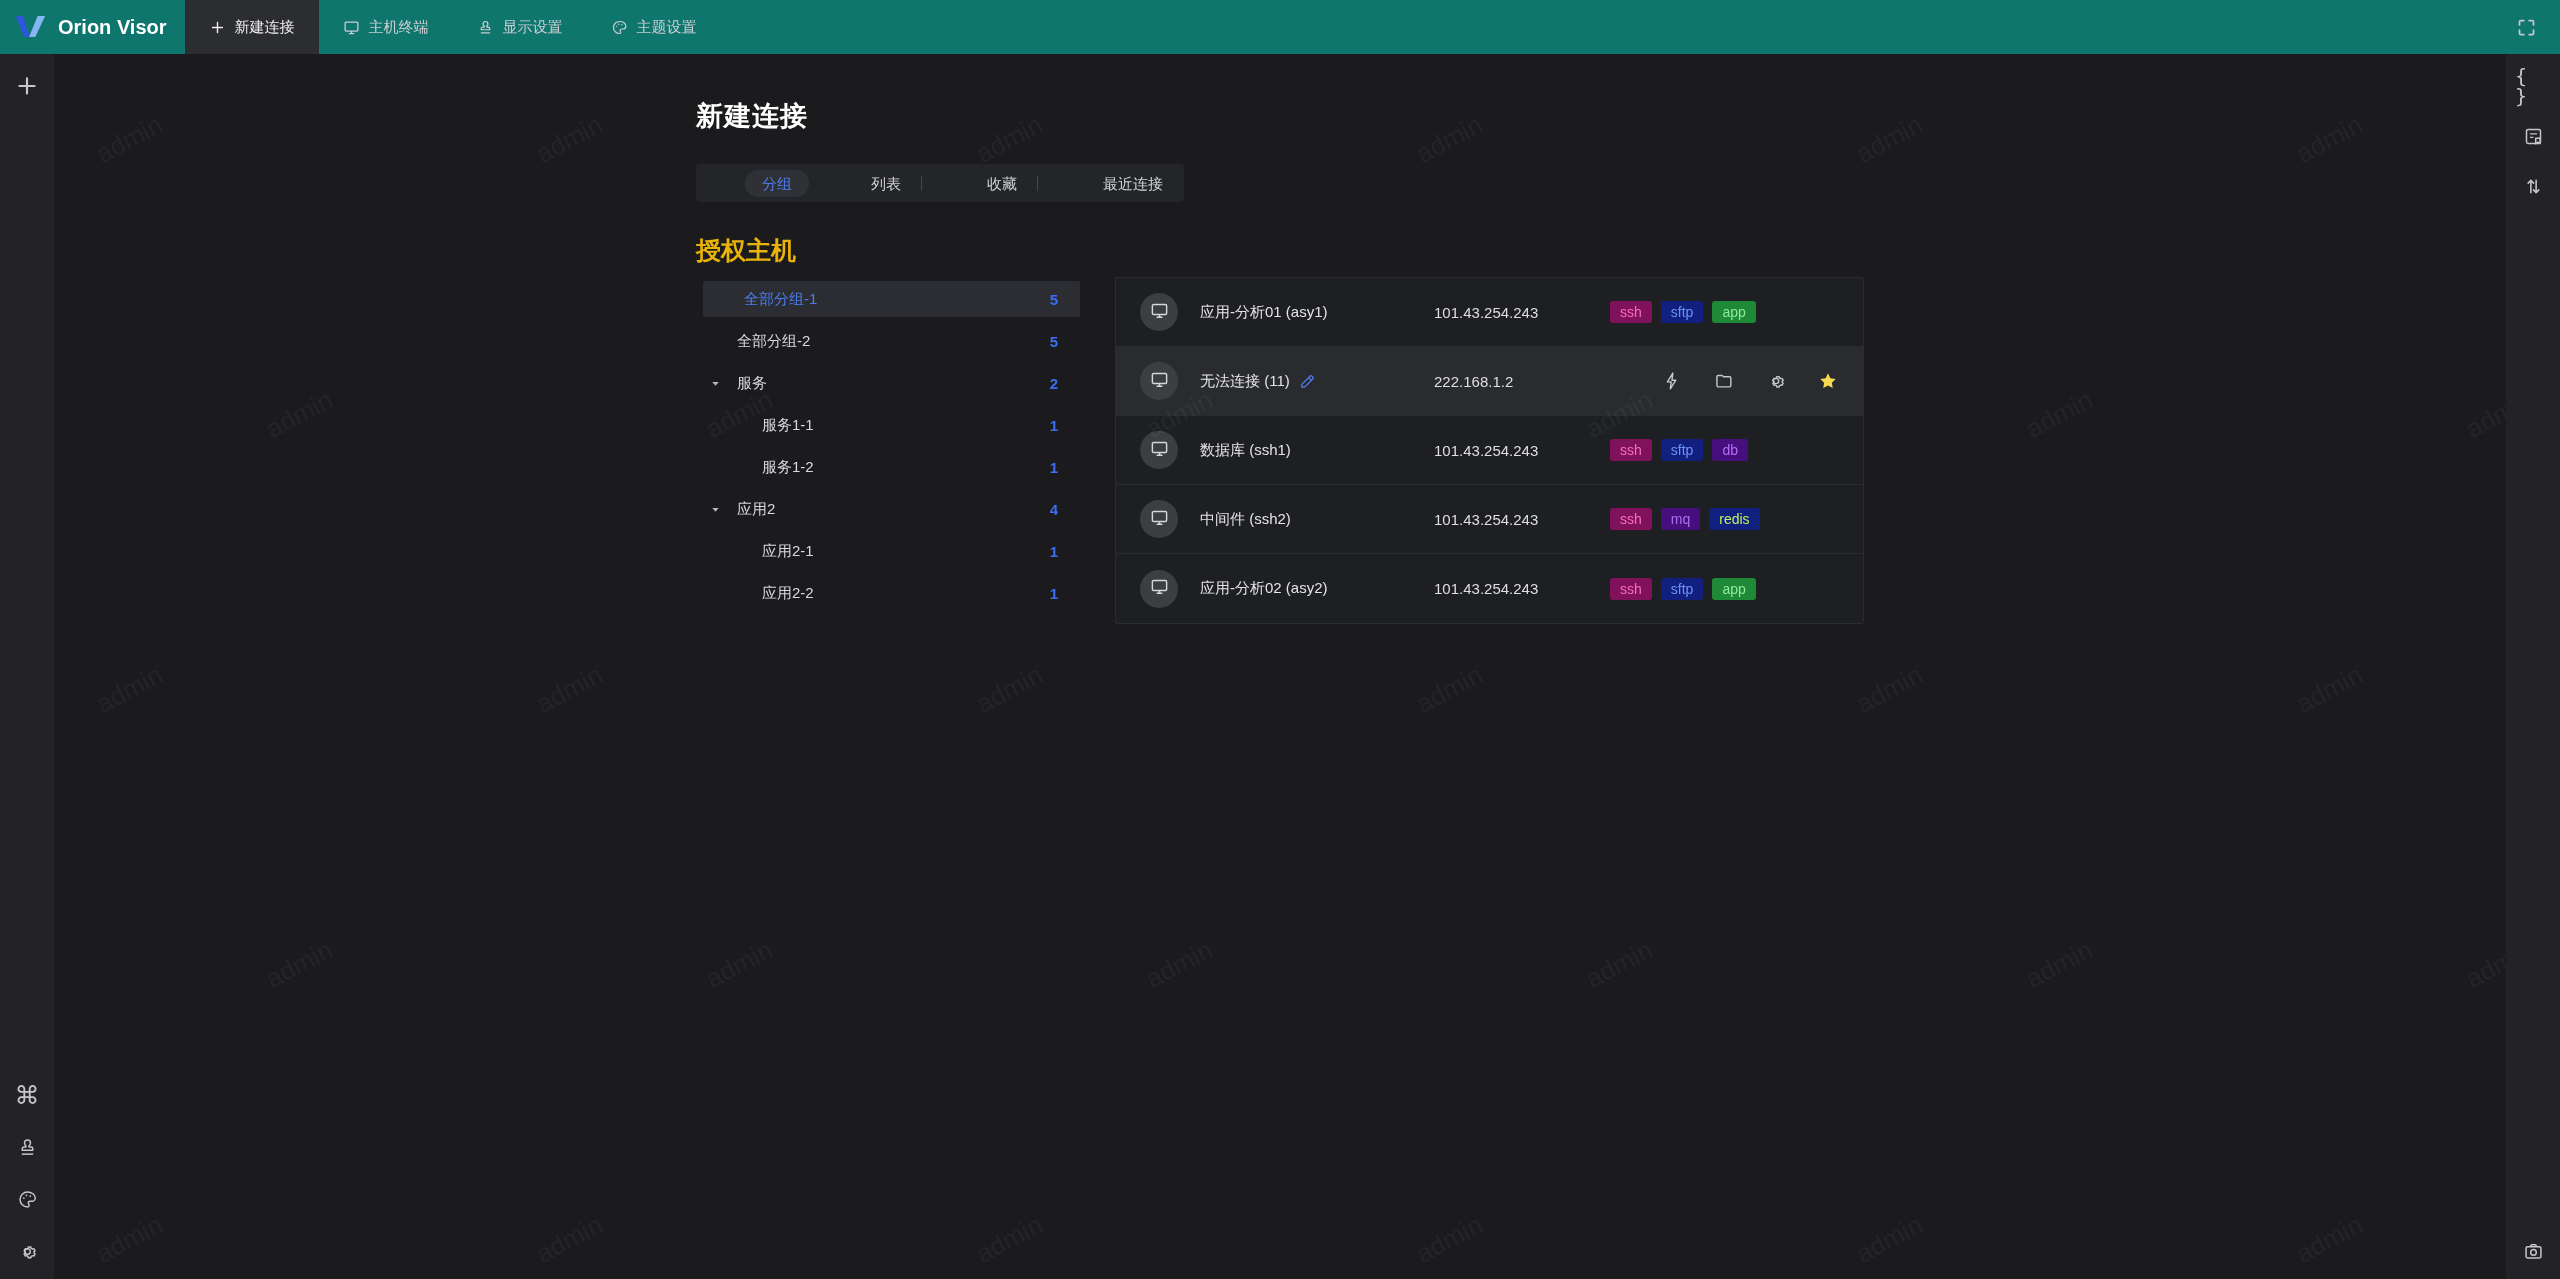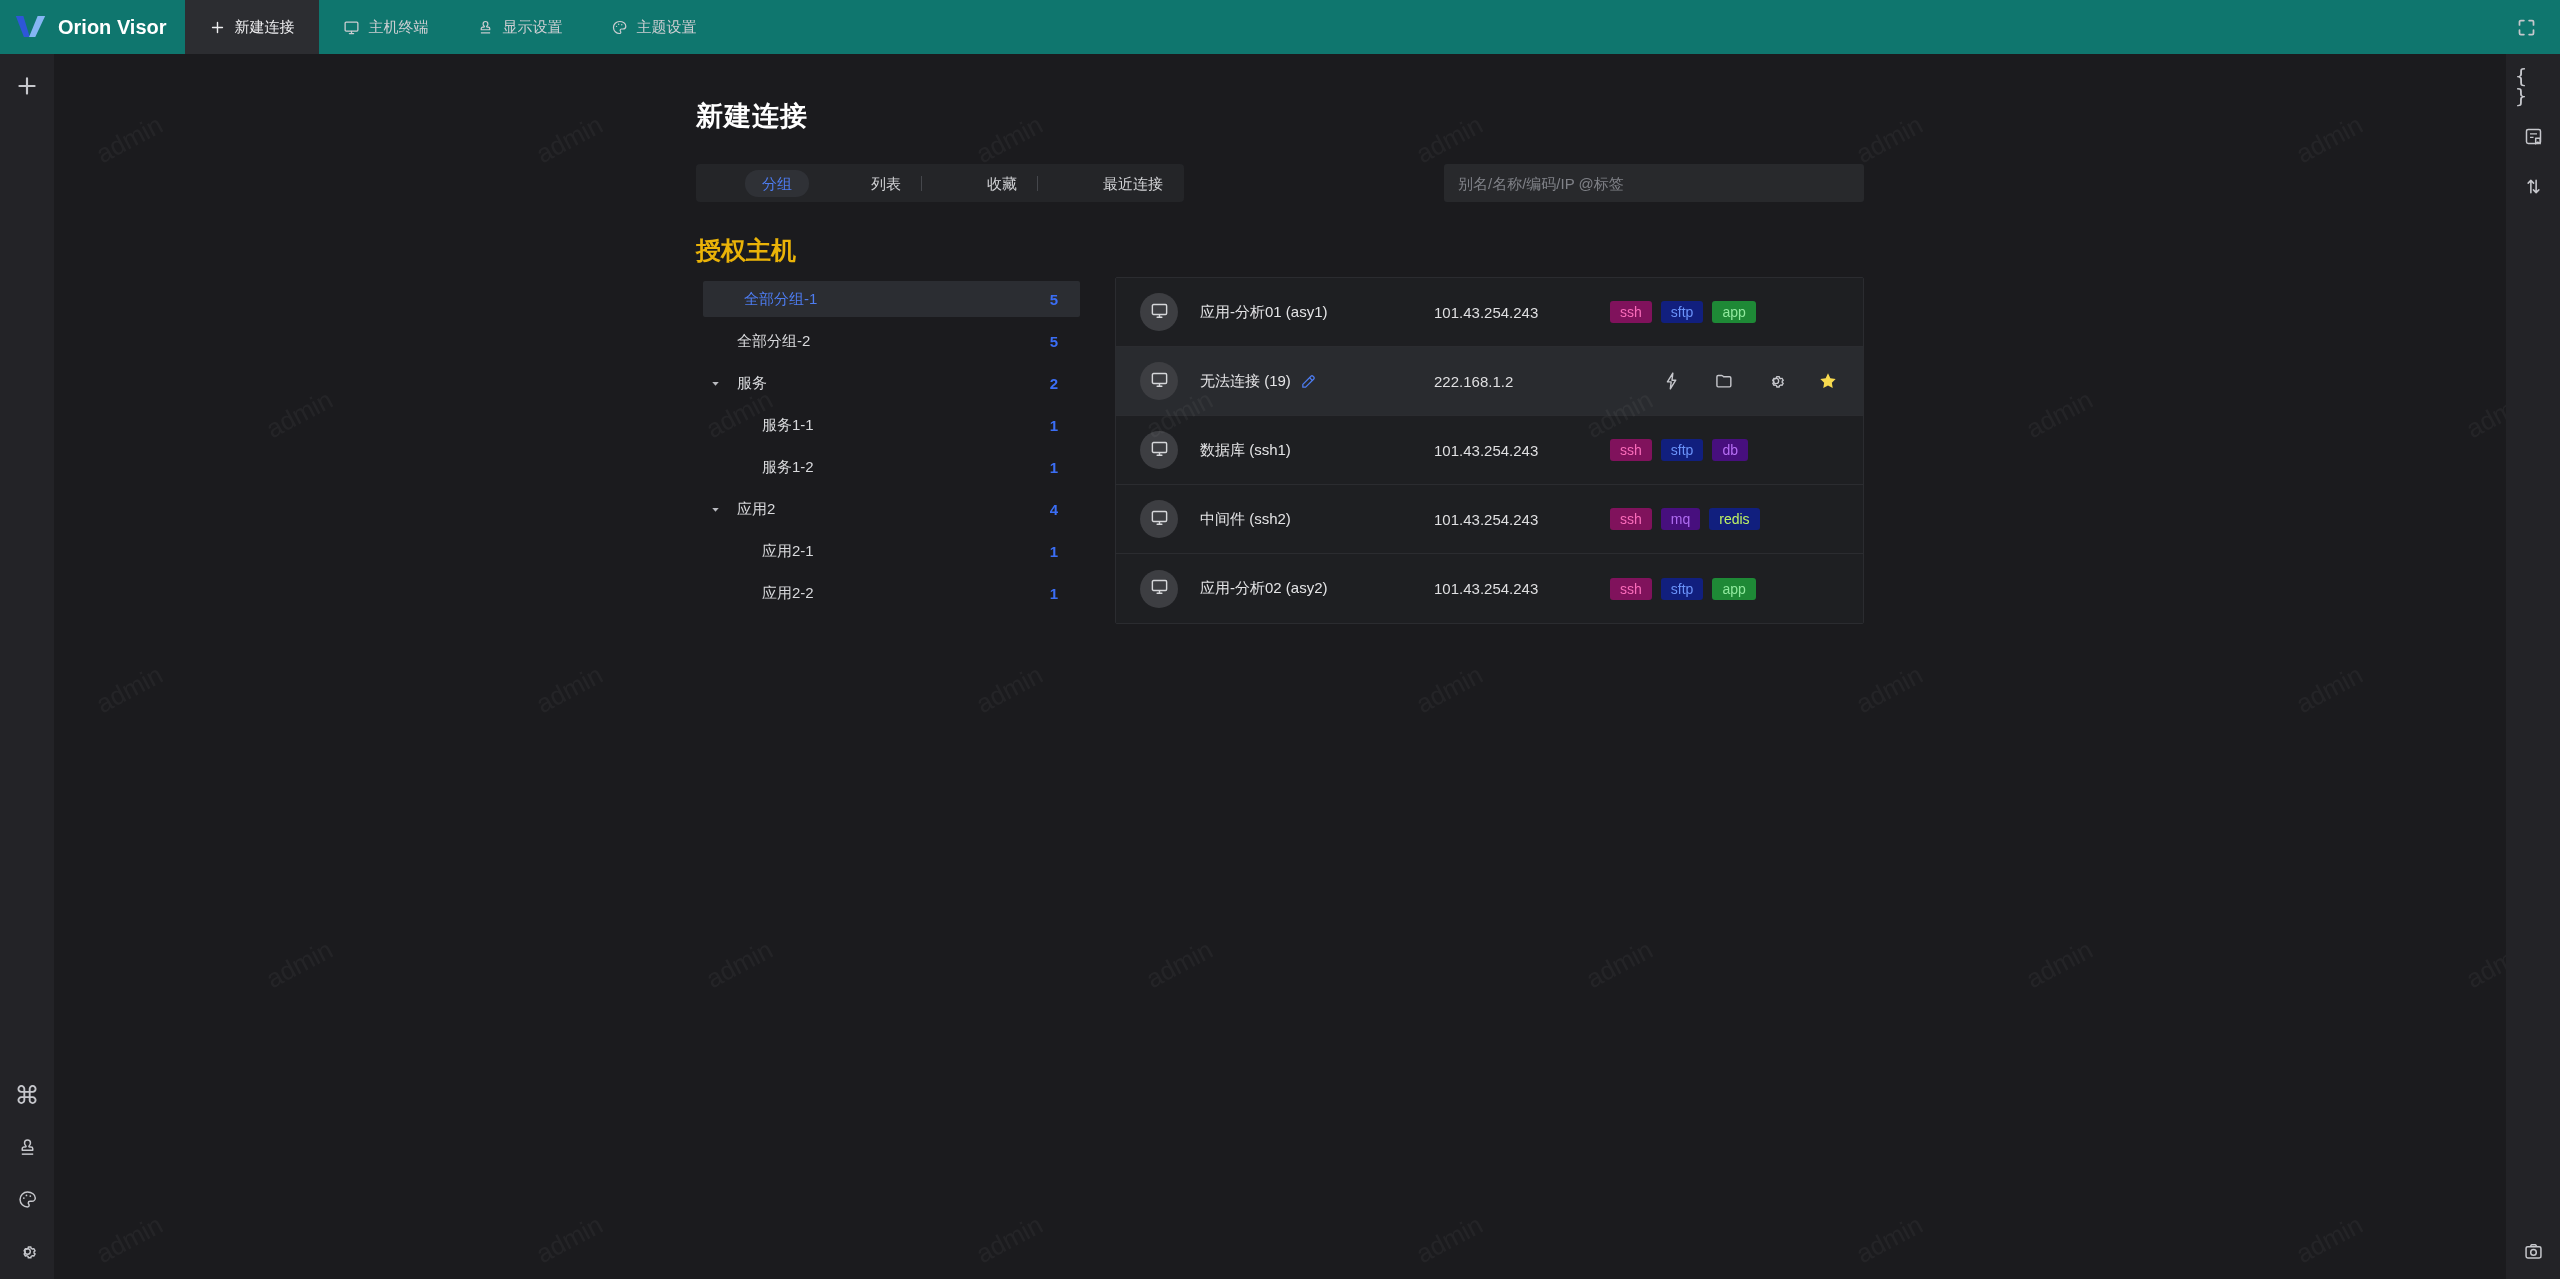--- a/index.html
+++ b/index.html
@@ -247,21 +247,20 @@
 
       <div class="toolbar">
         <div class="view-tabs" id="view-tabs">
             <div class="view-tab active">分组</div>
             <div class="view-tab">列表</div>
             <span class="vdiv"></span>
             <div class="view-tab">收藏</div>
             <span class="vdiv"></span>
             <div class="view-tab">最近连接</div>
           </div>
-        <input class="search" placeholder="别名/名称/编码/IP @标签" style="">
       </div>
 
       <div class="columns">
         <div class="tree-col">
           <h2>授权主机</h2>
           <div id="tree">
               <div class="tree-item selected">
                 <span class="tree-label">全部分组-1</span>
                 <span class="tree-count">5</span>
               </div>
@@ -324,21 +323,21 @@
               </span>
             </div>
             <div class="host-row hover">
               <span class="avatar">
                 <span><svg viewBox="0 0 24 24" fill="none" stroke="currentColor" stroke-width="1.8" stroke-linecap="round">
                     <rect x="3" y="4.5" width="18" height="12.5" rx="1.5"></rect>
                     <path d="M9 20.5h6M12 17.5v3"></path>
                   </svg></span>
               </span>
               <span class="host-name">
-                <span>无法连接 (19)</span>
+                <span>无法连接 (11)</span>
                 <span class="edit-btn">
                   <svg viewBox="0 0 24 24" fill="none" stroke="currentColor" stroke-width="1.8" stroke-linejoin="round">
                     <path d="M4 20h4L19.5 8.5a2 2 0 0 0 0-2.8l-1.2-1.2a2 2 0 0 0-2.8 0L4 16v4z"></path>
                     <path d="M13.5 6.5l4 4"></path>
                   </svg>
                 </span>
               </span>
               <span class="host-ip">222.168.1.2</span>
               <span class="host-tags"></span>
               <span class="host-actions">

